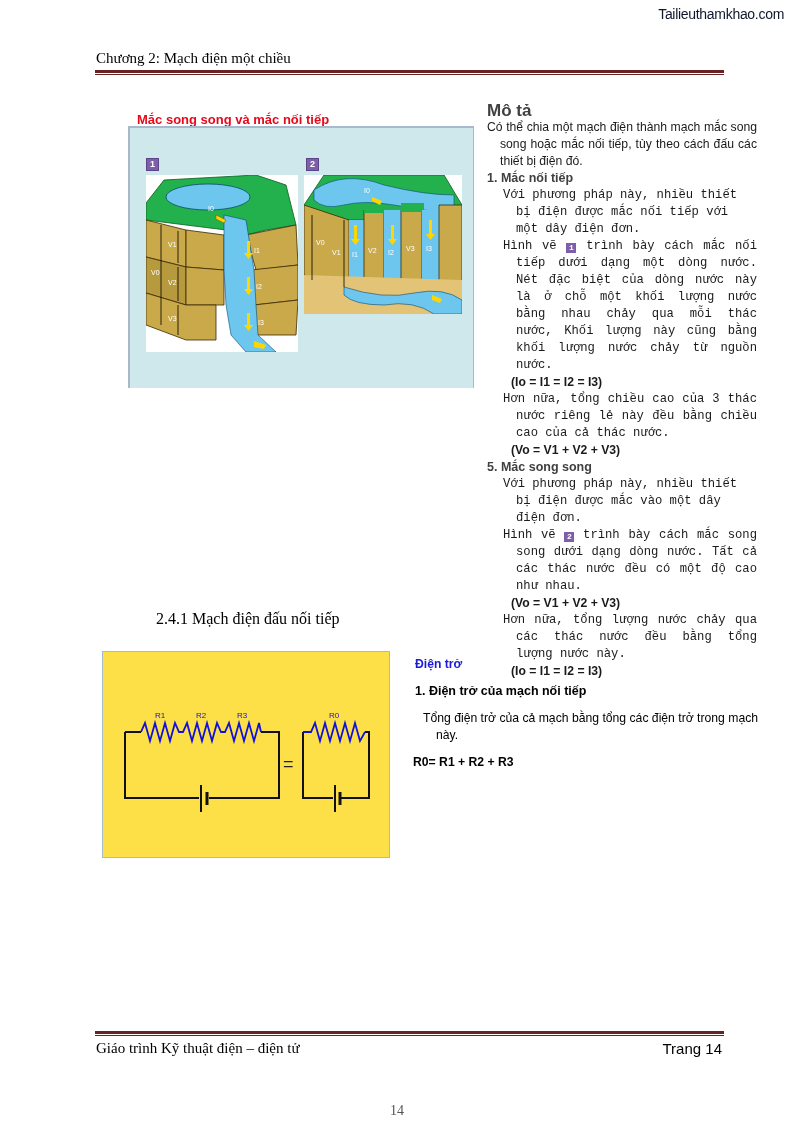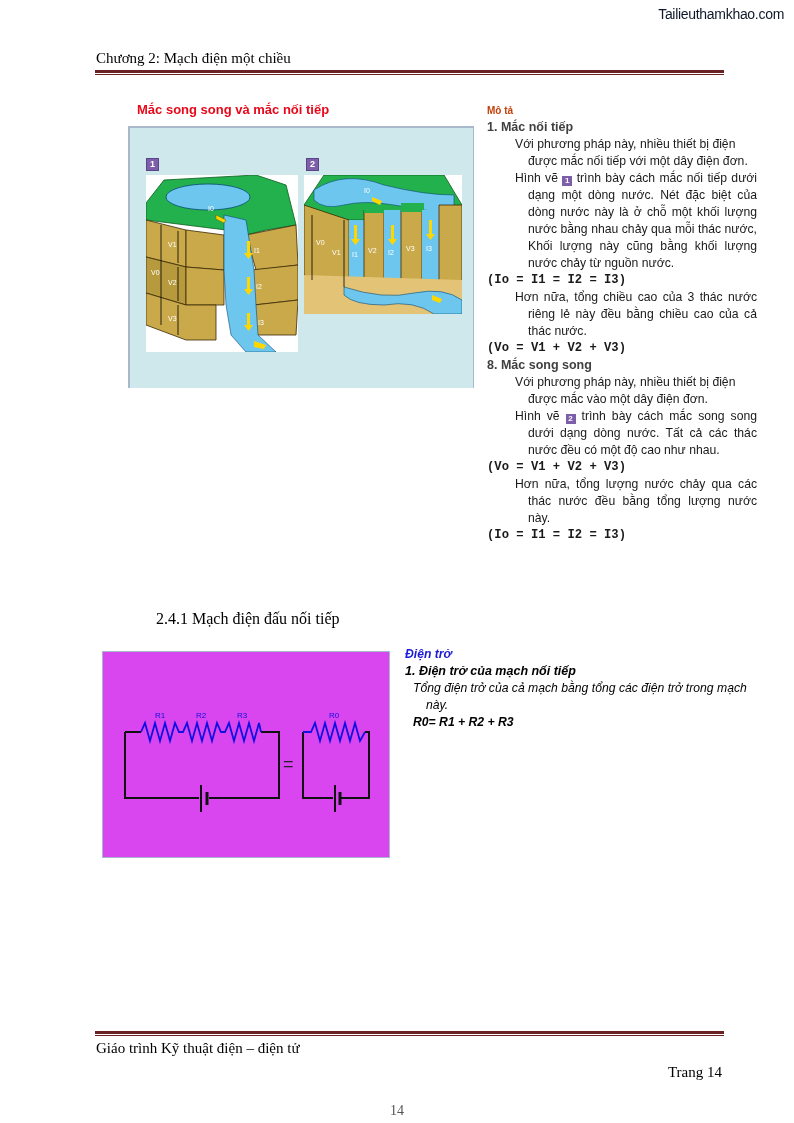--- a/index.html
+++ b/index.html
@@ -3,39 +3,39 @@
 <meta charset="utf-8">
 <style>
   html, body { margin: 0; padding: 0; background: #ffffff; }
   body { width: 794px; height: 1123px; position: relative; overflow: hidden; font-family: "Liberation Sans", sans-serif; color: #000; }
   .abs { position: absolute; }
   .watermark { right: 10px; top: 6px; font-family: "Liberation Sans", sans-serif; font-size: 14px; color: #0f172a; letter-spacing: -0.3px; }
   .hdr-title { left: 96px; top: 50px; font-family: "Liberation Serif", serif; font-size: 15px; }
   .rule { left: 95px; width: 629px; }
   .rule .thick { height: 3px; background: #6b2223; }
   .rule .thin { height: 1px; background: #6b2223; margin-top: 1px; }
-  .fig-title { left: 137px; top: 102px; color: #e8081a; font-weight: bold; font-size: 13px; }
+  .fig-title { left: 137px; top: 112px; color: #e8081a; font-weight: bold; font-size: 13px; }
   .fig-box { left: 128px; top: 126px; width: 343px; height: 260px; background: #cfe8ec; border-top: 2px solid #a9b9cc; border-left: 2px solid #a9b9cc; border-right: 1px solid #a9b9cc; }
   .badge { width: 11px; height: 11px; background: #7d5ea8; color: #fff; font-size: 9px; font-weight: bold; line-height: 11px; text-align: center; border: 1px solid #5c4586; }
   .img-panel { background: #fff; }
   .desc { left: 487px; width: 270px; font-size: 12.2px; line-height: 17px; color: #1a1a1a; }
   .desc p { margin: 0; }
-  .desc .h-blue { color: #c2410c; font-weight: bold; font-size: 10px; }
+  .desc .h-blue { color: #404040; font-weight: bold; font-size: 17px; }
   .desc .h-num { font-weight: bold; font-size: 12.5px; color: #404040; }
   .desc .ind { padding-left: 13px; text-indent: -13px; }
-  .desc .ind2 { padding-left: 21px; text-indent: -13px; margin-left: 20px; }
-  .desc .formula { font-weight: bold; margin-left: 0; font-family: Liberation Mono, monospace; }
+  .desc .ind2 { padding-left: 21px; text-indent: -13px; margin-left: 8px; font-family: Liberation Mono, monospace; }
+  .desc .formula { font-weight: bold; margin-left: 24px; }
   .justify { text-align: justify; }
   .inline-badge { display: inline-block; width: 10px; height: 10px; background: #7d5ea8; color:#fff; font-size: 8px; line-height: 10px; text-align:center; text-indent: 0; vertical-align: -1px; font-weight: bold; }
   .sec-title { left: 156px; top: 610px; font-family: "Liberation Serif", serif; font-weight: normal; font-size: 16px; }
-  .circ-box { left: 102px; top: 651px; width: 286px; height: 205px; background: #d946ef; border: 1px solid #a9b9cc; }
+  .circ-box { left: 102px; top: 651px; width: 286px; height: 205px; background: #fde047; border: 1px solid #a9b9cc; }
   .desc2 { left: 405px; top: 646px; width: 380px; font-size: 12.2px; line-height: 17px; }
-  .desc2 p { margin: 0; font-style: italic; }
+  .desc2 p { margin: 10px; }
   .footer-left { left: 96px; top: 1040px; font-family: "Liberation Serif", serif; font-size: 15px; }
-  .footer-right { right: 72px; top: 1040px; font-family: Liberation Serif, serif; font-size: 15px; margin-top: 24px; }
+  .footer-right { right: 72px; top: 1040px; font-family: Liberation Sans, sans-serif; font-size: 15px; }
   .page-num { left: 0; width: 794px; top: 1103px; text-align: center; font-family: "Liberation Serif", serif; font-size: 14px; color: #555; }
 </style>
 </head>
 <body>
 
 <div class="abs watermark">Tailieuthamkhao.com</div>
 
 <div class="abs hdr-title">Chương 2: Mạch điện một chiều</div>
 <div class="abs rule" style="top:70px;">
     <div class="thick"></div>
@@ -121,27 +121,28 @@
       <text x="60" y="18" font-size="7" fill="#fff" font-family="Liberation Sans, sans-serif">I0</text>
       <text x="48" y="82" font-size="7" fill="#fff" font-family="Liberation Sans, sans-serif">I1</text>
       <text x="84" y="80" font-size="7" fill="#fff" font-family="Liberation Sans, sans-serif">I2</text>
       <text x="122" y="76" font-size="7" fill="#fff" font-family="Liberation Sans, sans-serif">I3</text>
     </svg>
   </div>
 </div>
 
 <div class="abs desc" style="top:102px;">
   <p class="h-blue">Mô tả</p>
+  <p class="ind justify">Có thể chia một mạch điện thành mạch mắc song song hoặc mắc nối tiếp, tùy theo cách đấu các thiết bị điện đó.</p>
   <p class="h-num">1.  Mắc nối tiếp</p>
   <p class="ind2">Với phương pháp này, nhiều thiết bị điện được mắc nối tiếp với một dây điện đơn.</p>
   <p class="ind2 justify"><span>Hình vẽ</span> <span class="inline-badge">1</span> <span>trình bày cách mắc nối tiếp dưới dạng một dòng nước. Nét đặc biệt của dòng nước này là ở chỗ một khối lượng nước bằng nhau chảy qua mỗi thác nước, Khối lượng này cũng bằng khối lượng nước chảy từ nguồn nước.</span></p>
   <p class="formula">(Io = I1 = I2 = I3)</p>
   <p class="ind2 justify">Hơn nữa, tổng chiều cao của 3 thác nước riêng lẻ này đều bằng chiều cao của cả thác nước.</p>
   <p class="formula">(Vo = V1 + V2 + V3)</p>
-  <p class="h-num">8.  Mắc song song</p>
+  <p class="h-num">5.  Mắc song song</p>
   <p class="ind2">Với phương pháp này, nhiều thiết bị điện được mắc vào một dây điện đơn.</p>
   <p class="ind2 justify"><span>Hình vẽ</span> <span class="inline-badge">2</span> <span>trình bày cách mắc song song dưới dạng dòng nước. Tất cả các thác nước đều có một độ cao như nhau.</span></p>
   <p class="formula">(Vo = V1 + V2 + V3)</p>
   <p class="ind2 justify">Hơn nữa, tổng lượng nước chảy qua các thác nước đều bằng tổng lượng nước này.</p>
   <p class="formula">(Io = I1 = I2 = I3)</p>
 </div>
 
 <div class="abs sec-title">2.4.1  Mạch điện đấu nối tiếp</div>
 
 <div class="abs circ-box">

